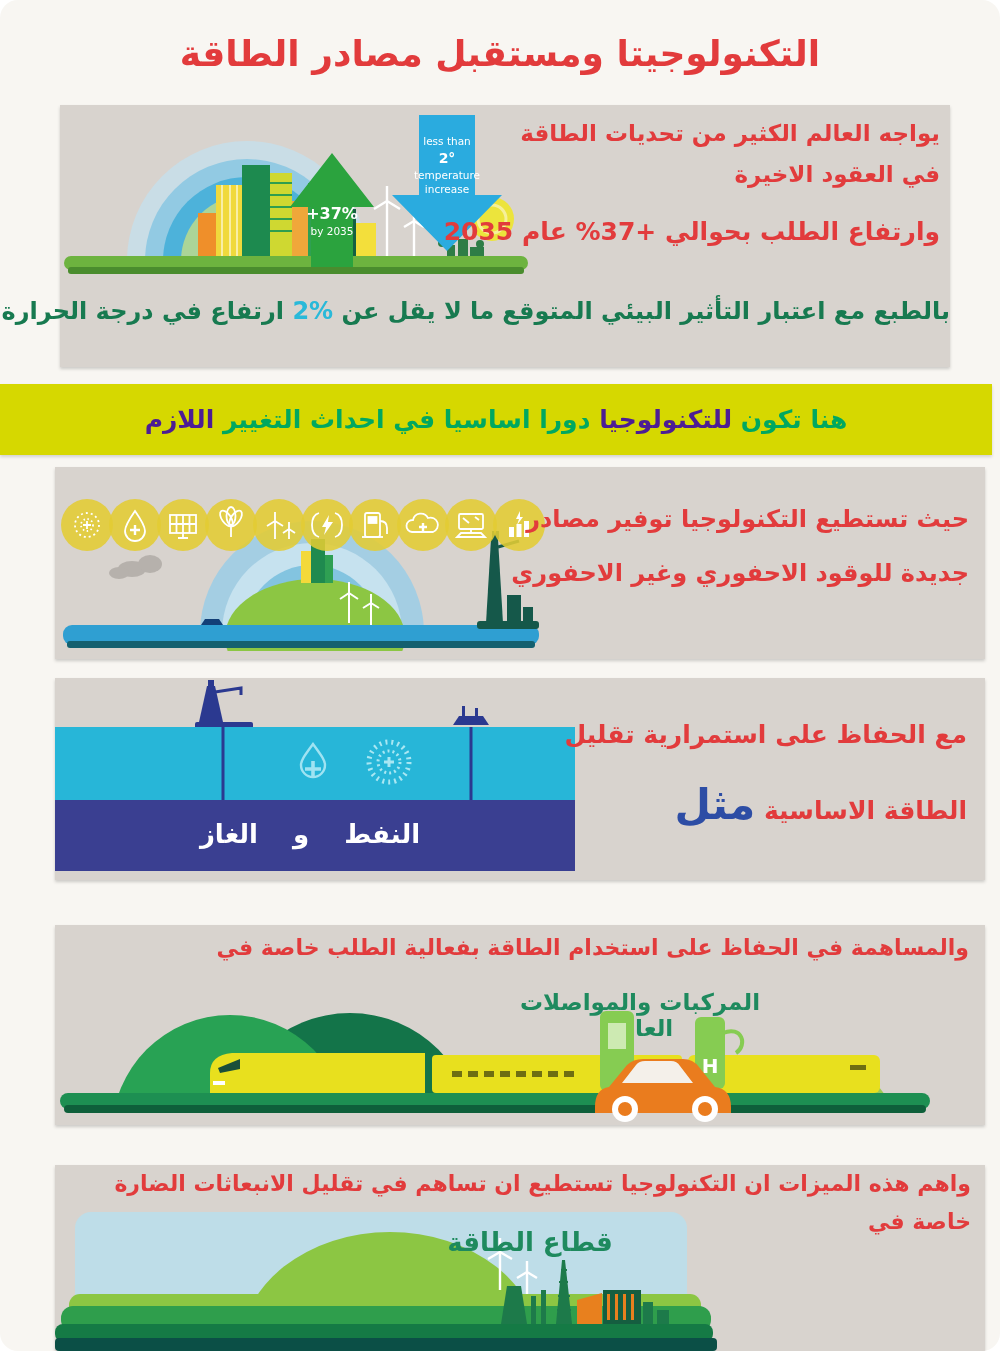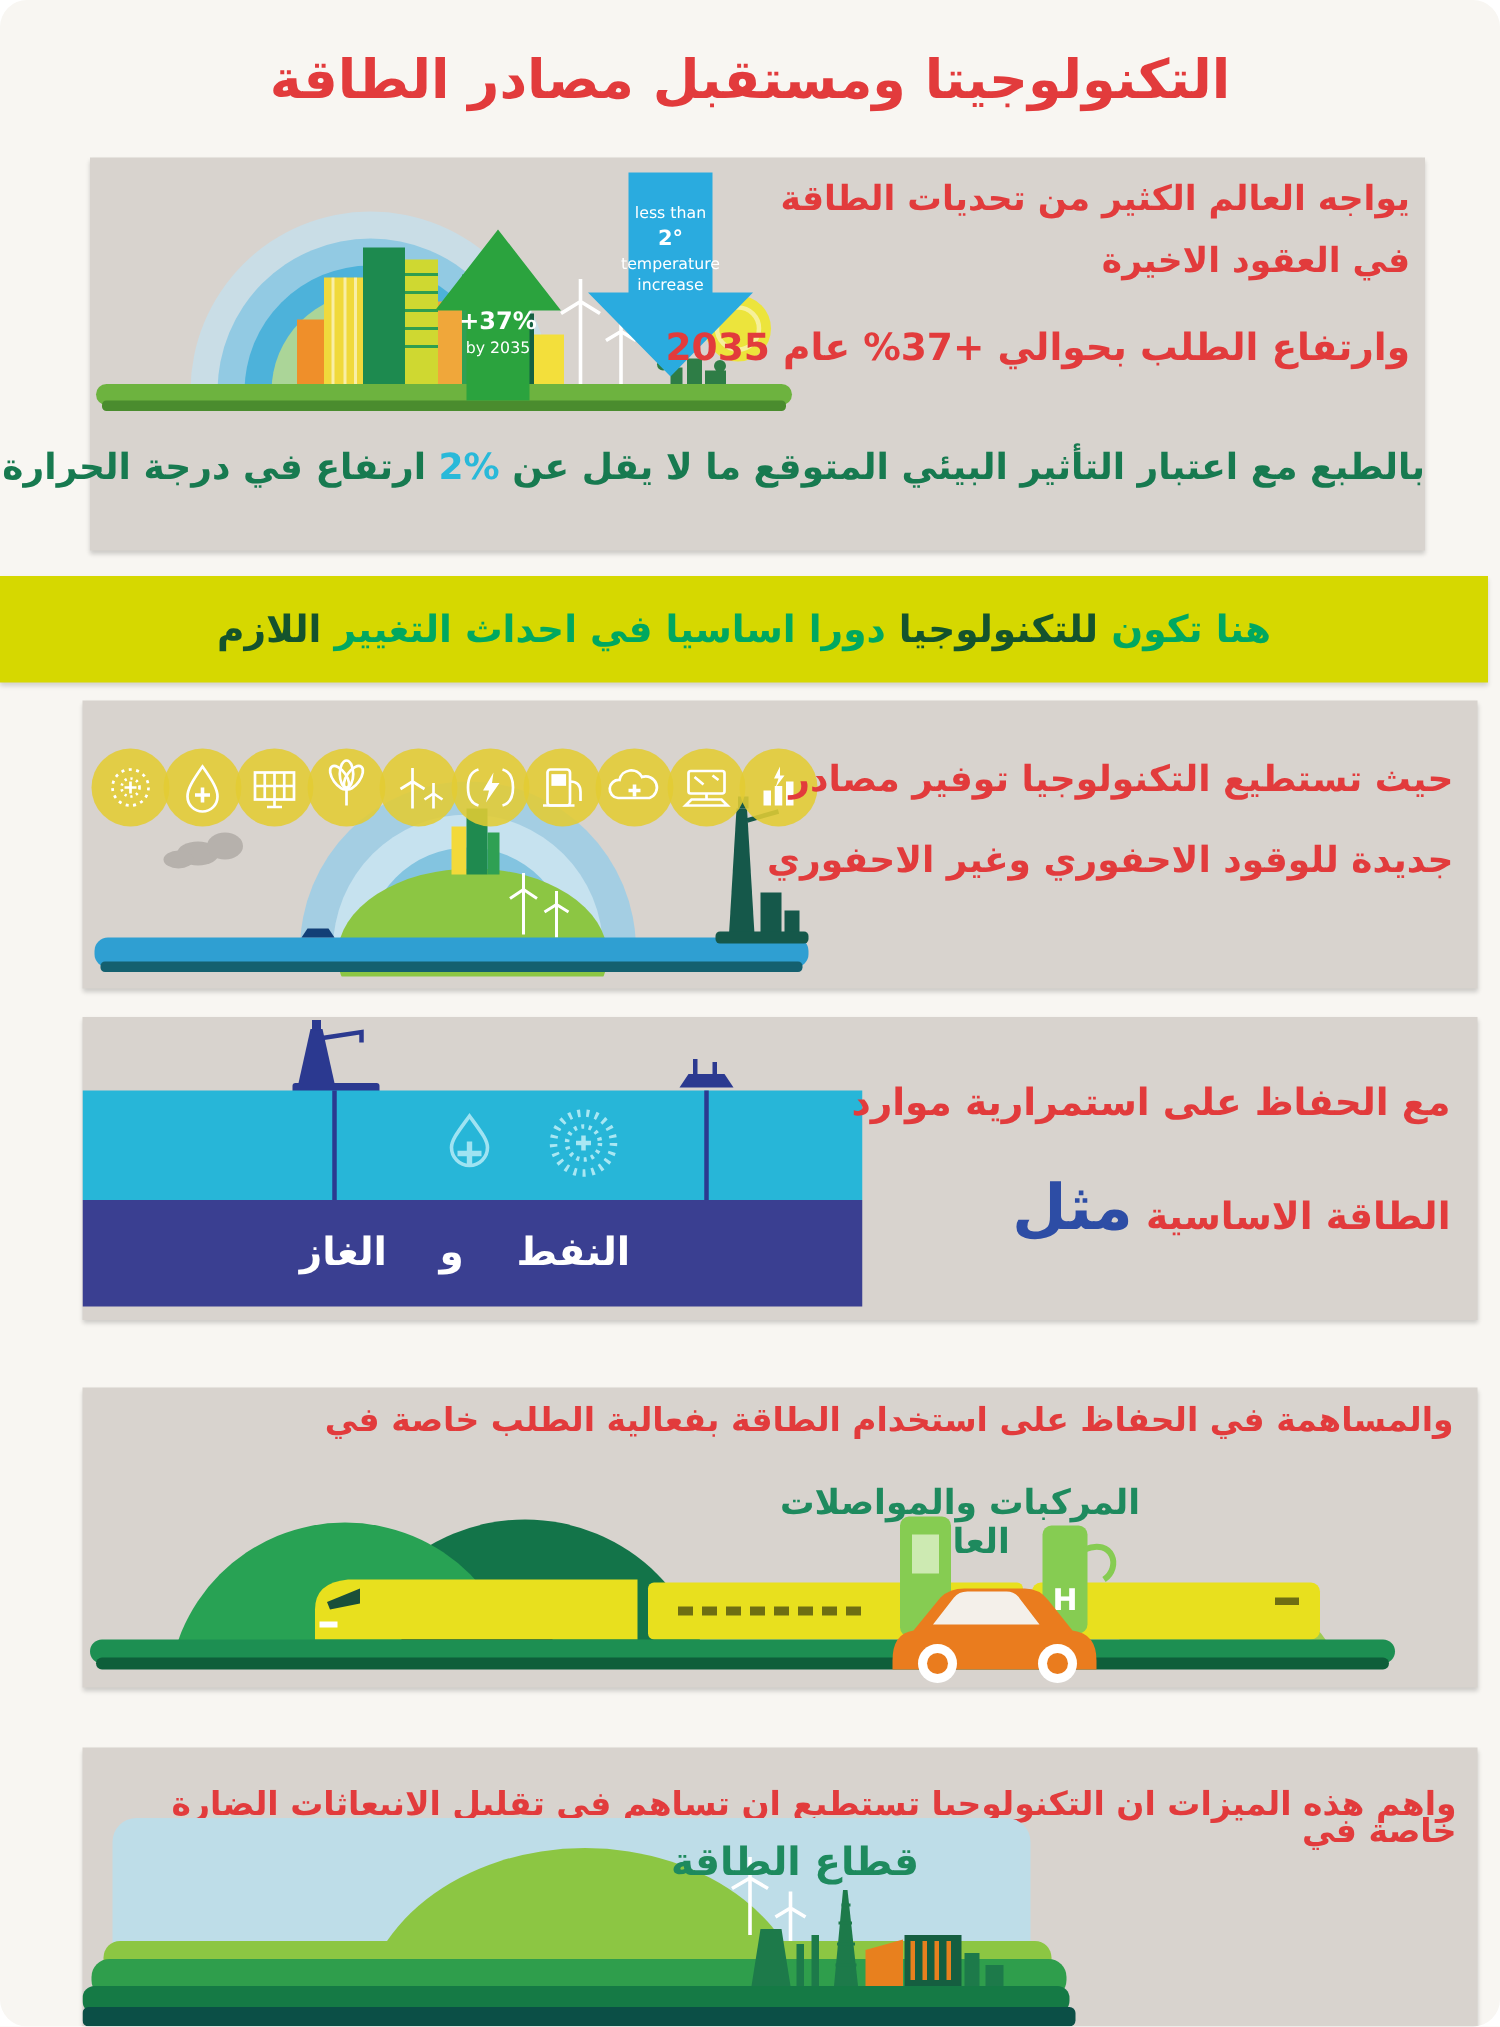--- a/index.html
+++ b/index.html
@@ -21,21 +21,21 @@
   .s1-intro { position:absolute; top:8px; right:10px; width:460px; font-size:23px; line-height:1.8; }
   .s1-demand { position:absolute; top:112px; right:10px; font-size:25px; }
   .s1-note { position:absolute; top:192px; left:0; width:890px; text-align:center; font-size:24px; direction:rtl; font-weight:bold; }
   .s1-note .hl { color:#29b9d9; }
 
   
   #banner { position:absolute; left:0; top:384px; width:992px; height:71px; background:#d6d800;
             text-align:center; line-height:71px; font-size:25px; font-weight:bold; direction:rtl;
             box-shadow:0 2px 3px rgba(0,0,0,0.15); }
   #banner .g { color:#00a860;text-align:center; }
-  #banner .b { color:#14532d; }
+  #banner .b { color:#4c1d95; }
 
   
   #panel2 { left:55px; top:467px; width:930px; height:192px; }
   #svg2 { position:absolute; left:2px; top:8px; }
   .s2-text { position:absolute; top:38px; right:16px; font-size:24px; }
   .s2-text div { white-space:nowrap; margin-bottom:26px; }
 
   
   #panel3 { left:55px; top:678px; width:930px; height:202px; }
   #svg3 { position:absolute; left:0; top:0; }
@@ -44,21 +44,21 @@
   .s3-line2 .mithl { font-size:42px; color:#2d4da5; }
 
   
   #panel4 { left:55px; top:925px; width:930px; height:200px; }
   .s4-line1 { position:absolute; top:10px; right:16px; font-size:22px; white-space:nowrap; }
   .s4-line2 { position:absolute; top:64px; right:190px; width:310px; text-align:center; font-size:23px; font-weight:bold; direction:rtl; }
   #svg4 { position:absolute; left:5px; top:68px; }
 
   
   #panel5 { left:55px; top:1165px; width:930px; height:186px; }
-  .s5-line1 { position:absolute; top:6px; right:14px; font-size:22px; white-space:nowrap;margin-top:20px; }
+  .s5-line1 { position:absolute; top:6px; right:14px; font-size:22px; white-space:nowrap; }
   .s5-line2 { position:absolute; top:44px; right:14px; font-size:22px; }
   #svg5 { position:absolute; left:0; top:45px; }
   .s5-label { position:absolute; top:62px; left:380px; width:190px; text-align:center; font-size:26px; font-weight:bold; direction:rtl; z-index:2; }
 
   svg text { font-family:"DejaVu Sans", sans-serif; }
 </style>
 </head>
 <body>
 
 <div class="canvas">
@@ -264,21 +264,21 @@
         <path d="M250,91 H266 M258,83 V99" stroke-width="3.6"></path>
       </g>
       <g stroke="#a9e7f3" fill="none">
         <circle cx="334" cy="84" r="20" stroke-width="5" stroke-dasharray="2 4"></circle>
         <circle cx="334" cy="84" r="11" stroke-width="3" stroke-dasharray="2 3"></circle>
         <path d="M329,84 H339 M334,79 V89" stroke-width="3"></path>
       </g>
       <rect x="0" y="122" width="520" height="71" fill="#3a3f91"></rect>
       <text x="255" y="165" text-anchor="middle" font-size="26" font-weight="bold" fill="#ffffff" style="direction:rtl; word-spacing:26px;">النفط و الغاز</text>
     </svg>
-    <div class="ar red s3-line1">مع الحفاظ على استمرارية موارد</div>
+    <div class="ar red s3-line1">مع الحفاظ على استمرارية تقليل</div>
     <div class="ar red s3-line2"><span>الطاقة الاساسية </span><span class="mithl">مثل</span></div>
   </div>
 
   <div id="panel4" class="panel">
     <div class="ar red s4-line1">والمساهمة في الحفاظ على استخدام الطاقة بفعالية الطلب خاصة في</div>
     <div class="tealTxt s4-line2">المركبات والمواصلات العامة</div>
     <svg id="svg4" width="880" height="132" viewBox="0 0 880 132">
       <defs>
           <clipPath id="clipGround4">
             <rect x="0" y="0" width="880" height="112"></rect>

